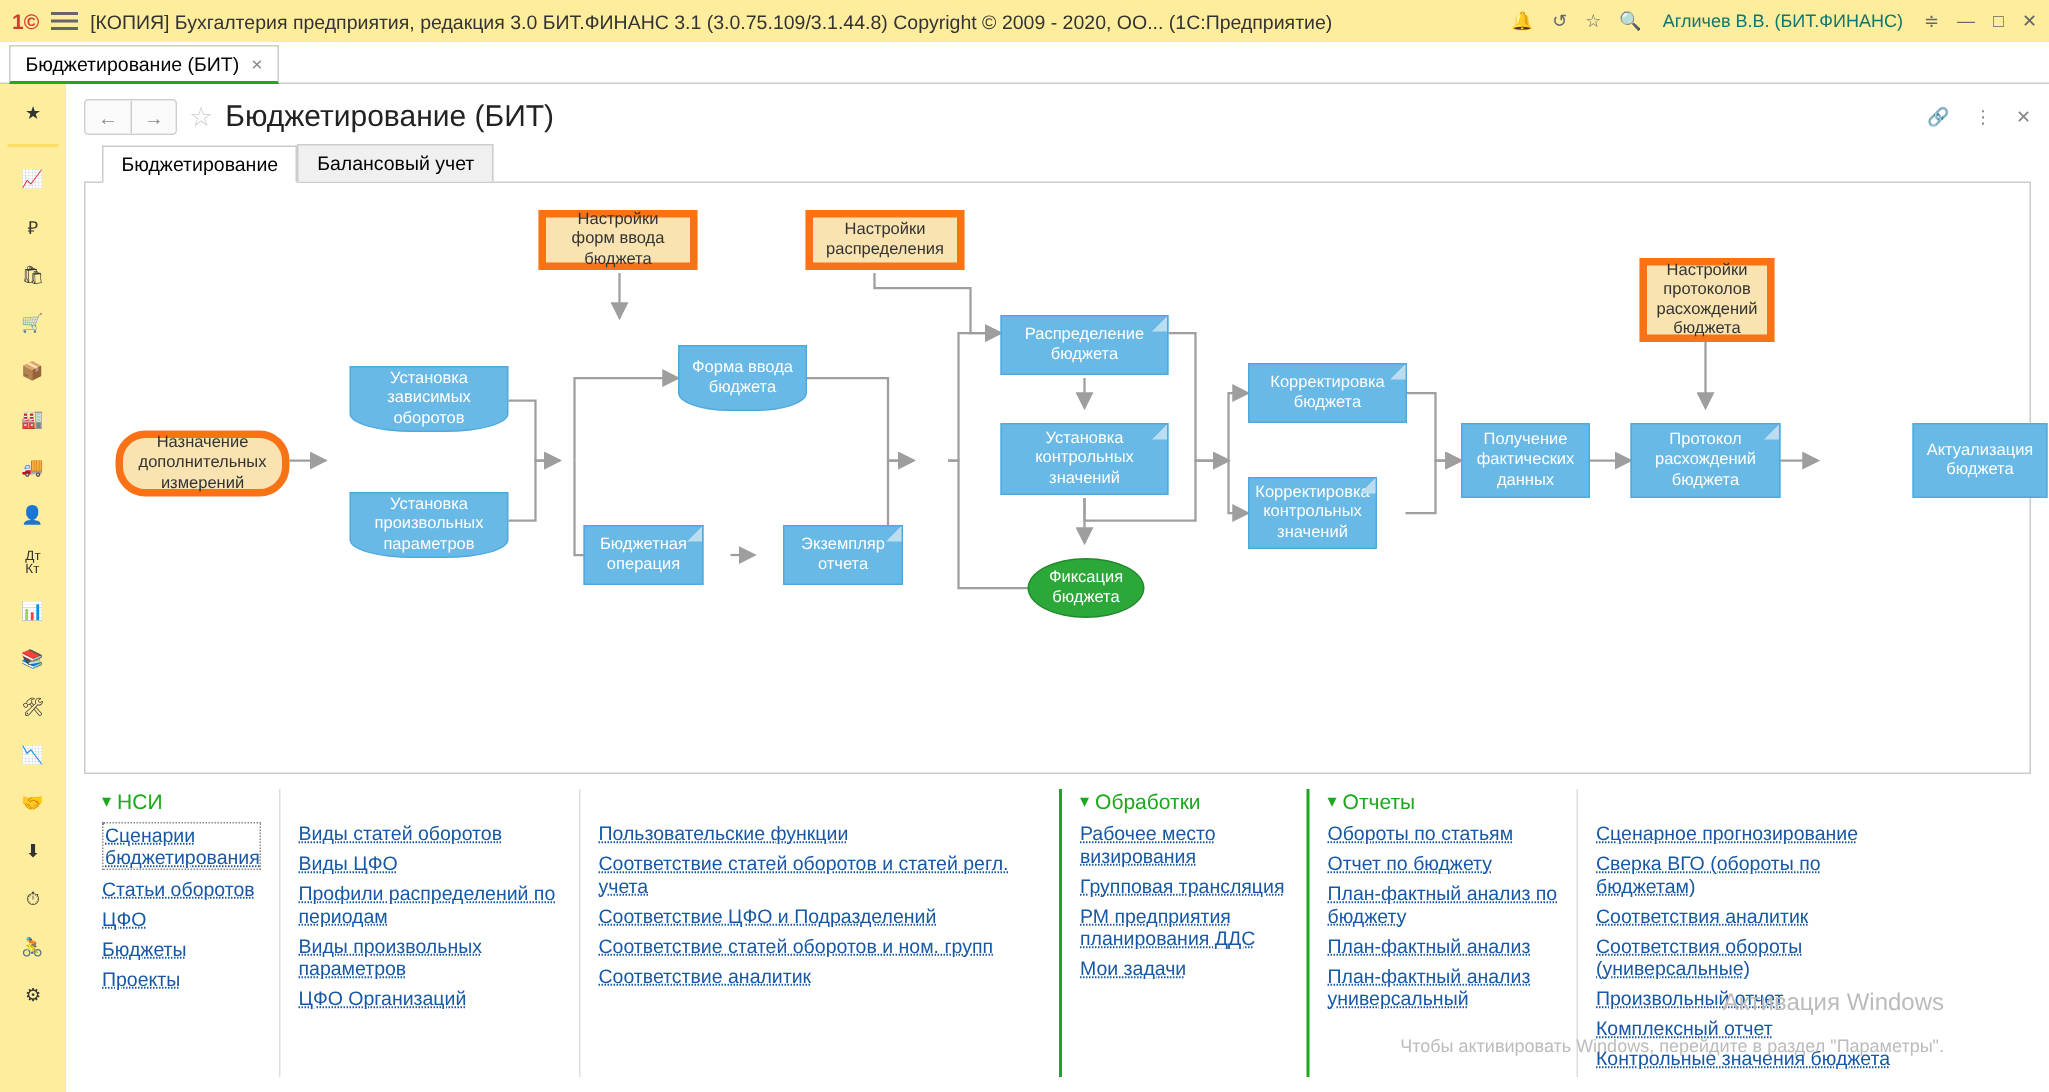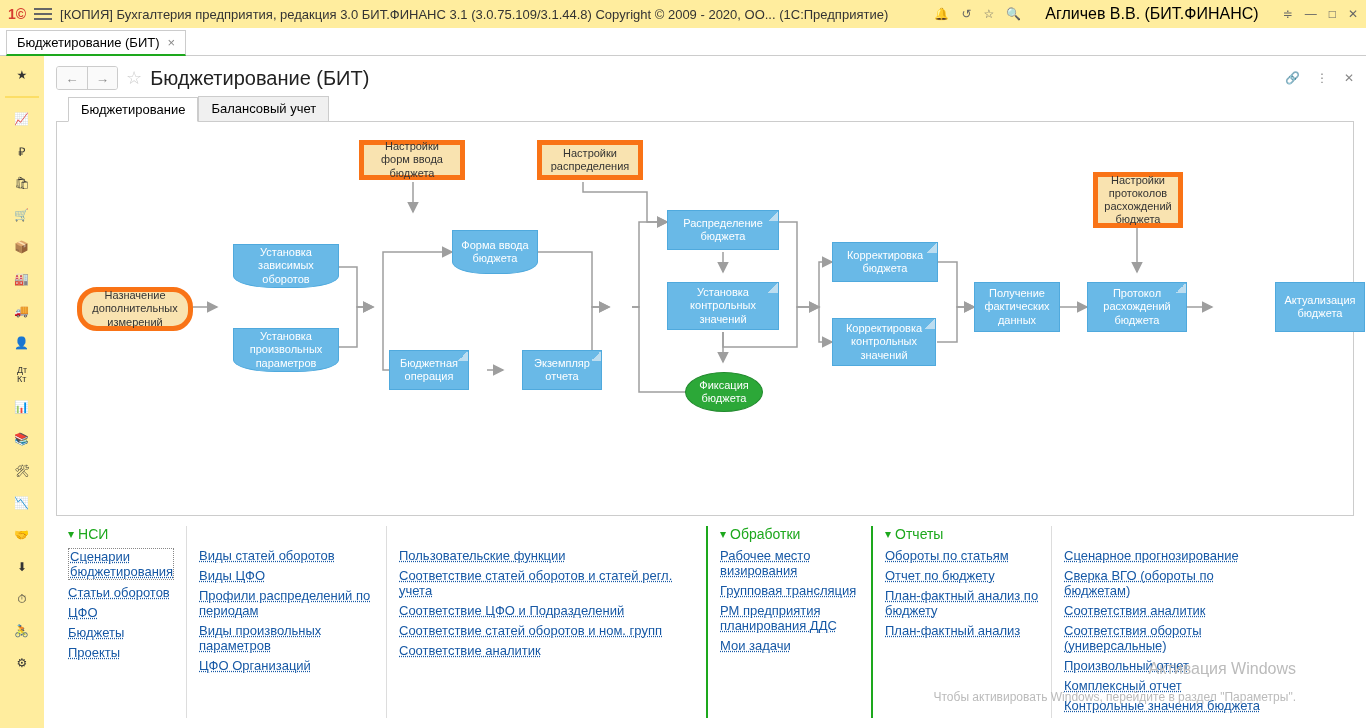--- a/index.html
+++ b/index.html
@@ -6,21 +6,21 @@
 body { width: 1366px; height: 728px; overflow: hidden; background: #fff; font-size: 12px; }
 
 
 .top-bar { height: 28px; background: #ffed9e; display: flex; align-items: center; padding: 0 8px; gap: 8px; }
 .logo-1c { font-weight: bold; color: #d63b30; font-size: 14px; }
 .hamburger { width: 18px; cursor: pointer; }
 .hamburger div { height: 2px; background: #666; margin: 3px 0; }
 .top-title { flex: 1; color: #333; font-size: 13px; }
 .top-icons { display: flex; gap: 12px; align-items: center; color: #666; }
 .top-icons span { cursor: pointer; }
-.user-label { font-size: 16px; color: #000000; margin: 0 12px; }
+.user-label { font-size: 12px; color: #0f766e; margin: 0 2px; }
 
 
 .tab-row { height: 28px; background: #fff; display: flex; align-items: flex-end; padding-left: 6px; border-bottom: 1px solid #ccc; }
 .tab { padding: 4px 10px; border: 1px solid #ccc; border-bottom: none; background: #fff; font-size: 13px; display:flex; align-items:center; gap: 8px;}
 .tab-active { border-bottom: 2px solid #1da81d; position: relative; top:1px; background:#fff;}
 .tab .close { color:#888; cursor:pointer; font-size: 13px;}
 
 
 .main-wrap { display: flex; height: calc(728px - 28px - 28px); }
 .left-rail { width: 44px; background: #ffed9e; display:flex; flex-direction:column; align-items:center; padding-top: 8px; gap: 10px; }
@@ -189,21 +189,21 @@
       <div class="node node-blue wave-bottom" style="left:176px; top:206px; width:106px; height:44px;">Установка произвольных параметров</div>
       <div class="node node-yellow" style="left:302px; top:18px; width:106px; height:40px;">Настройки форм ввода бюджета</div>
       <div class="node node-yellow" style="left:480px; top:18px; width:106px; height:40px;">Настройки распределения</div>
       <div class="node node-blue wave-bottom" style="left:395px; top:108px; width:86px; height:44px;">Форма ввода бюджета</div>
       <div class="node node-blue node-doc-corner" style="left:332px; top:228px; width:80px; height:40px;">Бюджетная операция</div>
       <div class="node node-blue node-doc-corner" style="left:465px; top:228px; width:80px; height:40px;">Экземпляр отчета</div>
       <div class="node node-blue node-doc-corner" style="left:610px; top:88px; width:112px; height:40px;">Распределение бюджета</div>
       <div class="node node-blue node-doc-corner" style="left:610px; top:160px; width:112px; height:48px;">Установка контрольных значений</div>
       <div class="node node-green-ellipse" style="left:628px; top:250px; width:78px; height:40px;">Фиксация бюджета</div>
       <div class="node node-blue node-doc-corner" style="left:775px; top:120px; width:106px; height:40px;">Корректировка бюджета</div>
-      <div class="node node-blue node-doc-corner" style="left:775px; top:196px; width:104px; height:48px;">Корректировка контрольных значений</div>
+      <div class="node node-blue node-doc-corner" style="left:775px; top:196px; width:86px; height:48px;">Корректировка контрольных значений</div>
       <div class="node node-blue" style="left:917px; top:160px; width:86px; height:50px;">Получение фактических данных</div>
       <div class="node node-yellow" style="left:1036px; top:50px; width:90px; height:56px;">Настройки протоколов расхождений бюджета</div>
       <div class="node node-blue node-doc-corner" style="left:1030px; top:160px; width:100px; height:50px;">Протокол расхождений бюджета</div>
       <div class="node node-blue" style="left:1218px; top:160px; width:90px; height:50px;">Актуализация бюджета</div>
     </div>
 
     <div class="bottom-links">
       <div class="link-col" style="width:130px;">
         <div class="col-head">
             <span class="chev">▾</span>
@@ -243,20 +243,21 @@
       </div>
       <div class="link-col grp-separator" style="width:180px;">
         <div class="col-head">
             <span class="chev">▾</span>
             <span>Отчеты</span>
           </div>
         <a>Обороты по статьям</a>
         <a>Отчет по бюджету</a>
         <a>План-фактный анализ по бюджету</a>
         <a>План-фактный анализ</a>
+        <a>План-фактный анализ универсальный</a>
       </div>
       <div class="link-col" style="width:230px;">
         <div style="height:22px;"></div>
         <a>Сценарное прогнозирование</a>
         <a>Сверка ВГО (обороты по бюджетам)</a>
         <a>Соответствия аналитик</a>
         <a>Соответствия обороты (универсальные)</a>
         <a>Произвольный отчет</a>
         <a>Комплексный отчет</a>
         <a>Контрольные значения бюджета</a>

